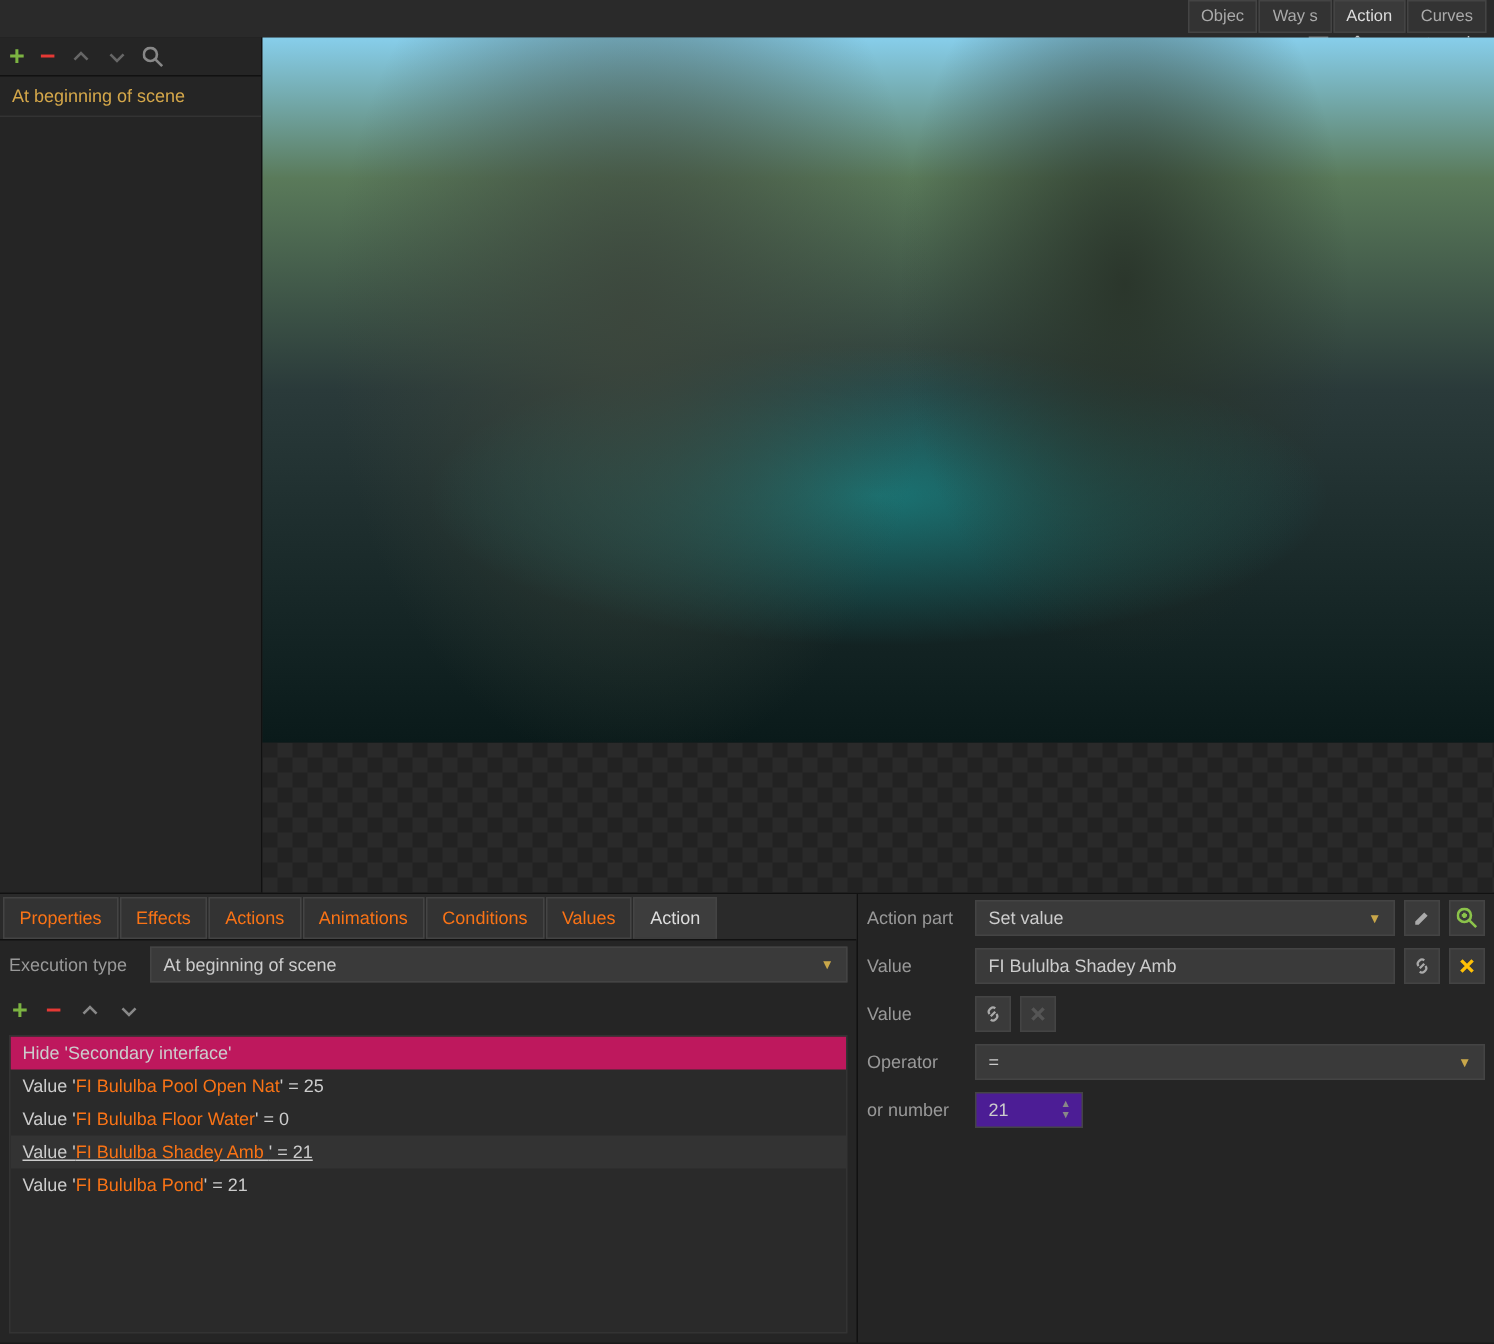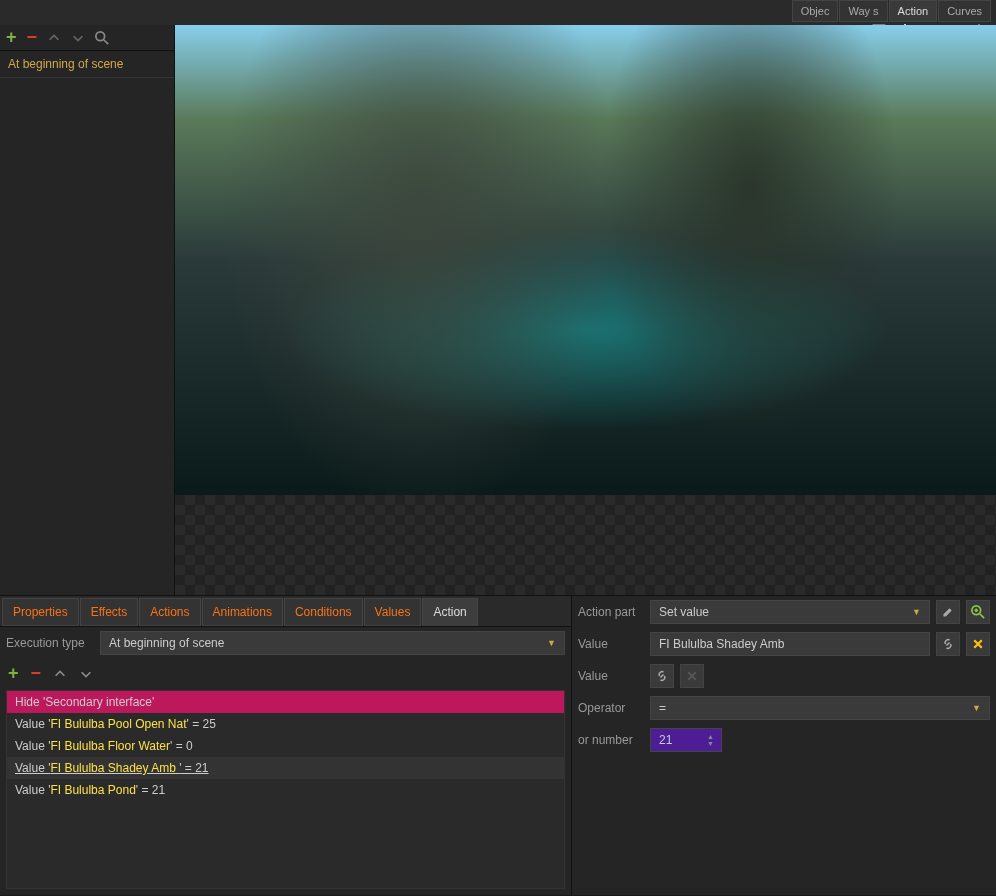--- a/index.html
+++ b/index.html
@@ -54,21 +54,21 @@
 .icon-btn.green { color: #8bc34a; }
 .icon-btn.yellow { color: #ffc107; }
 .number-input { width: 72px; background: #4c1d95; border: 1px solid #444; padding: 4px 8px; color: #ccc; position: relative; }
 .spinner { position: absolute; right: 2px; top: 0; bottom: 0; width: 12px; display:flex; flex-direction:column; justify-content:center; }
 .spinner span { font-size: 7px; color: #888; line-height: 7px; cursor:pointer; }
 
 .action-list { flex: 1; background: #2a2a2a; margin: 2px 6px 6px 6px; overflow-y: auto; border: 1px solid #333; }
 .action-row { padding: 4px 8px; color: #ccc; font-size: 12px; }
 .action-row.header { background: #be185d; }
 .action-row.sel { background: #333; text-decoration: underline; }
-.link-text { color: #fde047; }
+.link-text { color: #f97316; }
 
 .left-tools { display: flex; align-items: center; padding: 4px 8px; gap: 12px; }
 </style>
 </head>
 <body>
 
 <div class="toolbar-top">
   <svg class="gear-icon" viewBox="0 0 24 24" fill="#ccc">
       <path d="M12 8a4 4 0 100 8 4 4 0 000-8zm9 4l2 3-2 3-3-1a7 7 0 01-2 1l-1 3h-4l-1-3a7 7 0 01-2-1l-3 1-2-3 2-3a7 7 0 010-2l-2-3 2-3 3 1a7 7 0 012-1l1-3h4l1 3a7 7 0 012 1l3-1 2 3-2 3a7 7 0 010 2z"></path>
     </svg>

